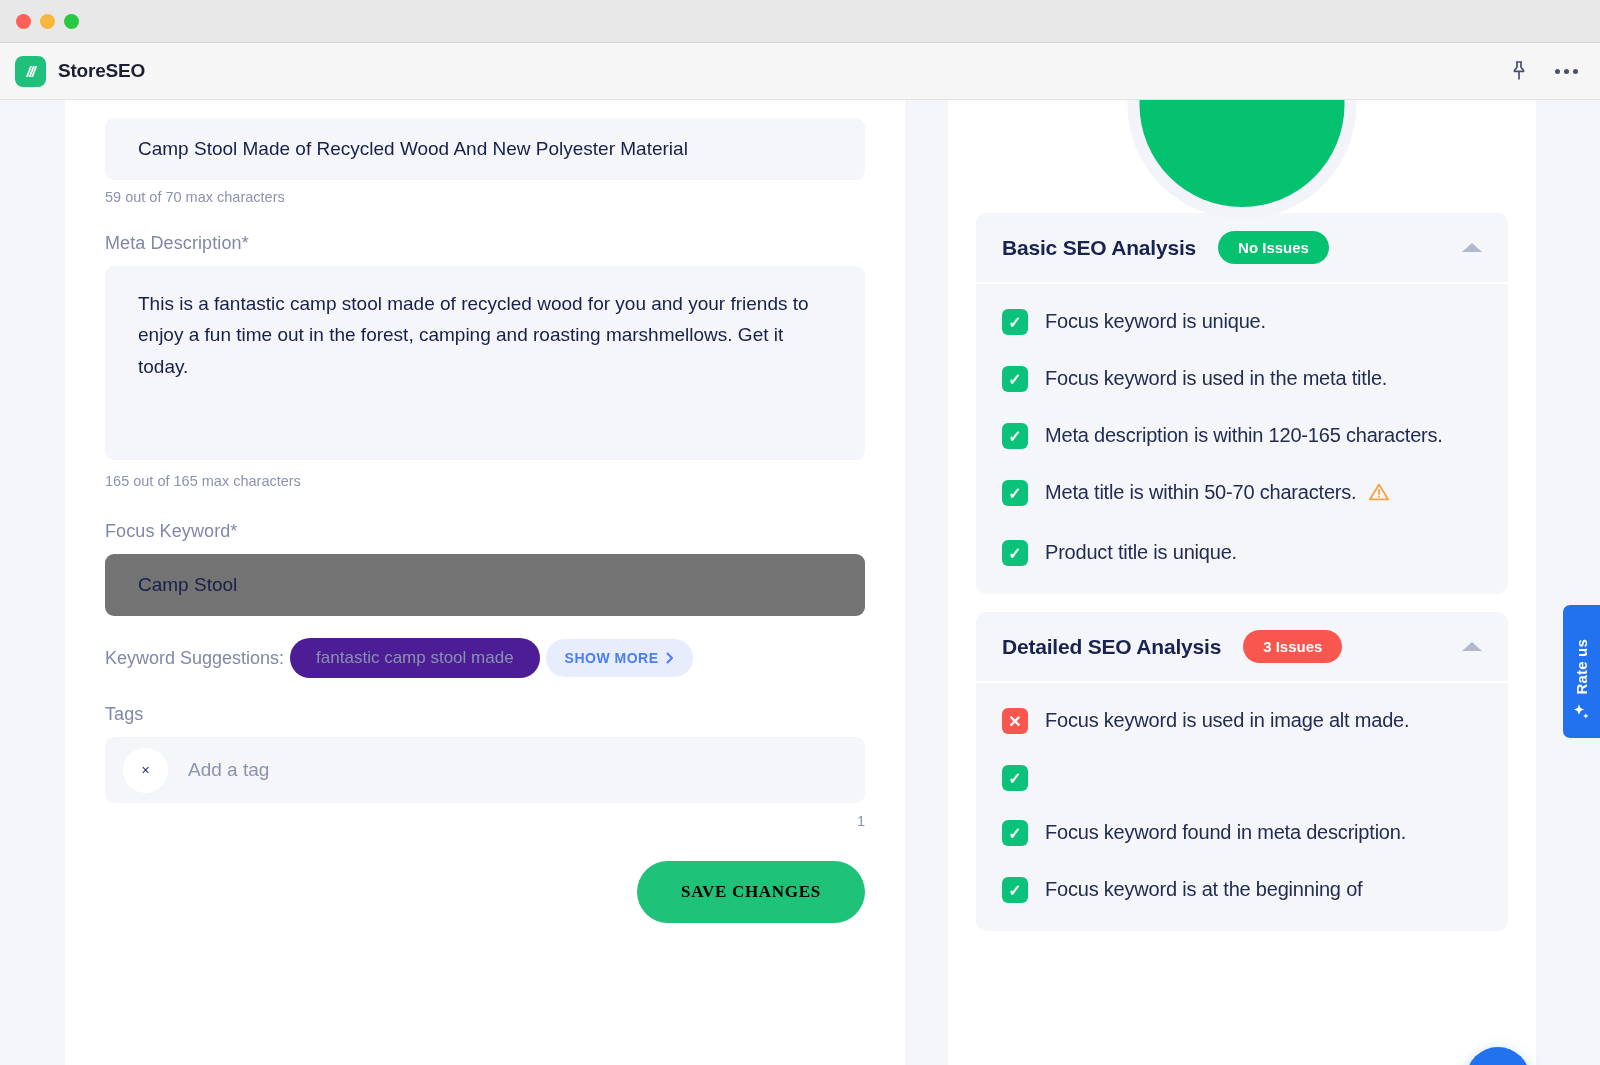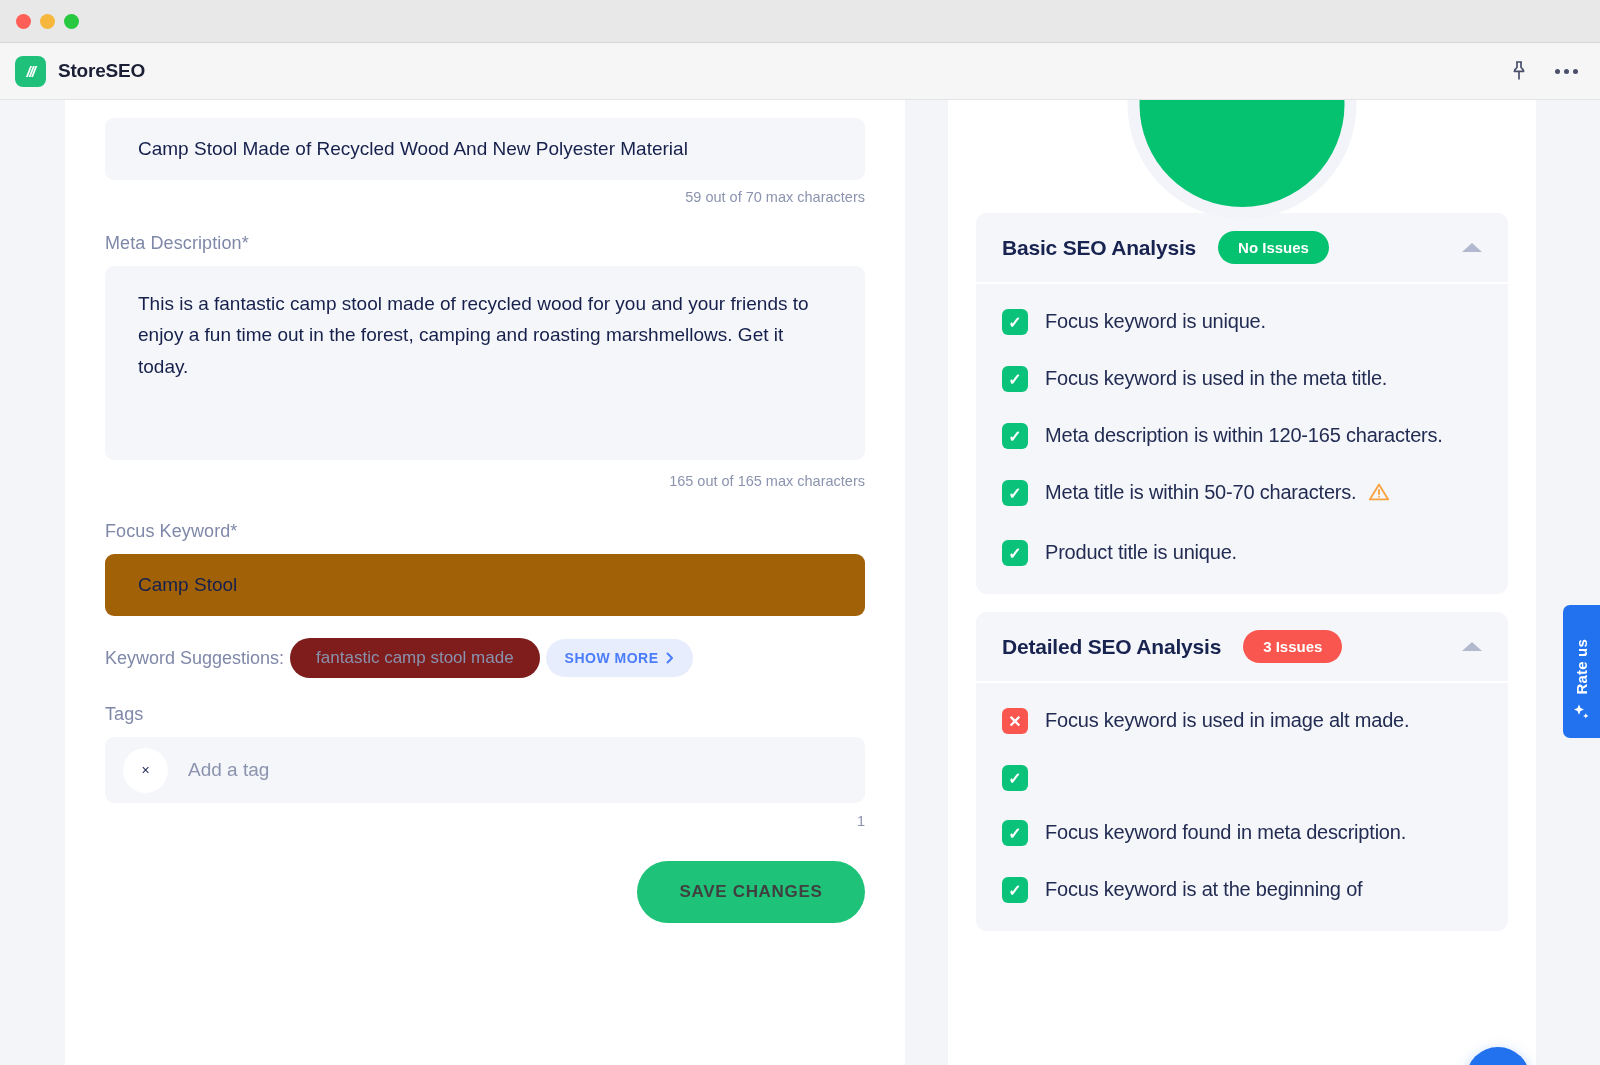--- a/index.html
+++ b/index.html
@@ -59,60 +59,60 @@
   #edit-card {
     position: absolute; left: 65px; top: 0; width: 840px; height: 965px;
     background: #ffffff;
     padding: 18px 40px 0 40px;
   }
 
   .field-label {
     font-size: 18px; color: #7f88a8; margin-bottom: 12px; letter-spacing: 0.1px;
   }
   .char-counter {
-    text-align: right; font-size: 14.5px; color: #8b93af; margin-top: 9px;
+    text-align: left; font-size: 14.5px; color: #8b93af; margin-top: 9px;
   }
 
   #meta-title-input {
     width: 100%; height: 62px; background: #f4f6fa; border: none; border-radius: 9px;
     padding: 0 33px; font-family: inherit; font-size: 19px; color: #16204b;
     font-weight: 500; outline: none;
   }
 
   .gap-lg { height: 28px; }
 
   #meta-desc-input {
     width: 100%; height: 194px; background: #f4f6fa; border: none; border-radius: 9px;
     padding: 22px 33px; font-family: inherit; font-size: 19px; color: #16204b;
     font-weight: 500; line-height: 1.65; resize: none; outline: none;
   }
 
   
   #focus-keyword-row {
     display: flex; width: 100%; height: 62px; border-radius: 9px; overflow: hidden;
-    background: #a16207;
+    background: #737373;
     gap: 36px;
   }
   #focus-keyword-input {
     flex: 1; border: none; background: transparent; padding: 0 33px;
     font-family: inherit; font-size: 19px; color: #16204b; font-weight: 500; outline: none;
   }
   #keyword-analytics-button {
     width: 225px; background: #e7edfc; border: none; cursor: pointer;
     color: #4b7dfb; font-family: inherit; font-size: 14px; font-weight: 700;
     letter-spacing: 0.55px;
   }
 
   
   #suggestions-row {
     display: flex; align-items: center; gap: 6px; margin-top: 22px;
   }
   #suggestions-label { font-size: 18px; color: #7f88a8; }
   .suggestion-chip {
-    background: #7f1d1d; border-radius: 20px; padding: 10px 26px;
+    background: #4c1d95; border-radius: 20px; padding: 10px 26px;
     font-size: 17px; color: #8992ad; cursor: pointer;
   }
   #show-more-button {
     background: #e7edfc; border: none; border-radius: 20px; padding: 11px 19px;
     color: #4b7dfb; font-family: inherit; font-size: 14px; font-weight: 700;
     letter-spacing: 0.5px; cursor: pointer; display: flex; align-items: center; gap: 7px;
   }
 
   
   #tags-box {
@@ -127,22 +127,22 @@
   #tag-input {
     flex: 1; border: none; background: transparent; margin-left: 20px;
     font-family: inherit; font-size: 19px; color: #16204b; outline: none;
   }
   #tag-input::placeholder { color: #8b93af; }
   #tag-counter { text-align: right; font-size: 14.5px; color: #8b93af; margin-top: 10px; }
 
   #save-changes-button {
     float: right; margin-top: 32px;
     width: 228px; height: 62px; border: none; border-radius: 31px;
-    background: #1ec278; color: #404040; cursor: pointer;
-    font-family: Liberation Sans, sans-serif; font-size: 17px; font-weight: 700; letter-spacing: 0.7px;
+    background: #1ec278; color: #000000; cursor: pointer;
+    font-family: Liberation Serif, serif; font-size: 17px; font-weight: 700; letter-spacing: 0.7px;
   }
 
   
   #analysis-panel {
     position: absolute; left: 948px; top: 0; width: 588px; height: 965px;
     background: #ffffff; padding: 0 28px; overflow: hidden;
   }
   #score-ring {
     position: absolute; left: 50%; top: -98px; transform: translateX(-50%);
     width: 205px; height: 205px; border-radius: 50%;

